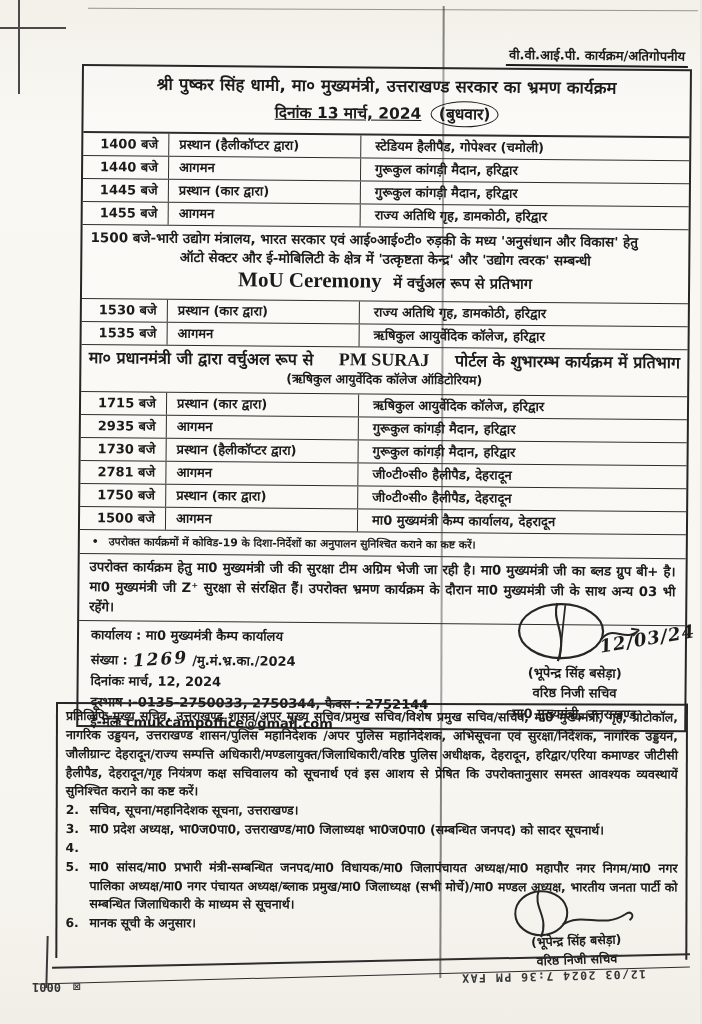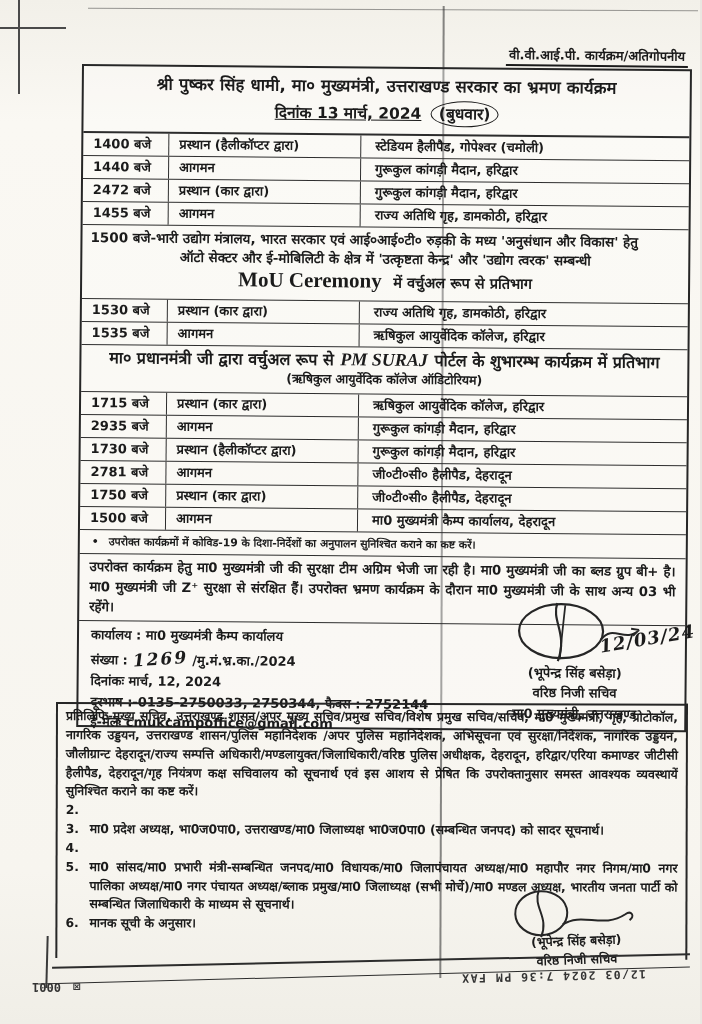--- a/index.html
+++ b/index.html
@@ -34,34 +34,34 @@
     background:rgba(255,255,255,.25);
   }
   .title-cell{height:60px;border-bottom:2px solid #2c2c2c;text-align:center;padding-top:5px;}
   .doc-title{font-size:16.5px;font-weight:bold;letter-spacing:.2px;}
   .doc-dateline{font-size:15.5px;font-weight:bold;margin-top:4px;}
   .doc-dateline .ul{text-decoration:underline;}
   .day-oval{display:inline-block;border:1.8px solid #1c1c1c;border-radius:50%;padding:0 7px 2px;margin-left:4px;text-decoration:none;}
 
   .srow{display:grid;grid-template-columns:86px 192px 1fr;border-bottom:1.6px solid #2e2e2e;height:22px;overflow:visible;}
   .srow>div{font-size:13px;font-weight:bold;padding:1px 6px 0 10px;white-space:nowrap;}
-  .c1{border-right:1.6px solid #2e2e2e;}
+  .c1{border-right:1.6px solid #2e2e2e;margin-left:7px;}
   .c2{border-right:1.6px solid #2e2e2e;}
   .c3{padding-left:14px !important;}
 
   .note1500{border-bottom:1.6px solid #2e2e2e;height:70px;padding:3px 8px 0;font-weight:bold;}
   .note1500 .l1{font-size:13.5px;text-align:left;white-space:nowrap;}
   .note1500 .l2{font-size:13.5px;text-align:center;margin-top:1px;}
   .note1500 .l3{text-align:center;margin-top:1px;}
   .mou-latin{font-family:"Liberation Serif","DejaVu Serif",serif;font-size:21px;font-weight:bold;}
   .mou-hindi{font-size:14.5px;font-weight:bold;margin-left:6px;}
 
   .pmrow{border-bottom:1.6px solid #2e2e2e;height:45px;text-align:center;padding-top:1px;font-weight:bold;}
   .pm-main{font-size:16px;white-space:nowrap;}
-  .pm-latin{font-family:"Liberation Serif","DejaVu Serif",serif;font-size:18px;margin:0 1px;font-style:italic;}
+  .pm-latin{font-family:"Liberation Serif","DejaVu Serif",serif;font-size:18px;margin:0 20px;}
   .pm-venue{font-size:12.5px;margin-top:0;}
 
   .covidrow{border-bottom:1.6px solid #2e2e2e;height:20px;font-size:10.8px;font-weight:bold;padding:3px 8px 0 12px;white-space:nowrap;}
   .covidrow .blt{margin-right:10px;}
 
   .securityrow{border-bottom:1.6px solid #2e2e2e;height:63px;font-size:13.2px;font-weight:bold;
     padding:3px 10px 0;line-height:1.5;text-align:justify;}
 
   .officerow{display:flex;height:104px;}
   .office-left{flex:0 0 372px;padding:4px 8px 0 12px;font-size:13px;font-weight:bold;line-height:1.55;}
@@ -122,21 +122,21 @@
       <div class="c1">1400 बजे</div>
       <div class="c2">प्रस्थान (हैलीकॉप्टर द्वारा)</div>
       <div class="c3">स्टेडियम हैलीपैड, गोपेश्वर (चमोली)</div>
     </div>
     <div class="srow">
       <div class="c1">1440 बजे</div>
       <div class="c2">आगमन</div>
       <div class="c3">गुरूकुल कांगड़ी मैदान, हरिद्वार</div>
     </div>
     <div class="srow">
-      <div class="c1">2472 बजे</div>
+      <div class="c1">1445 बजे</div>
       <div class="c2">प्रस्थान (कार द्वारा)</div>
       <div class="c3">गुरूकुल कांगड़ी मैदान, हरिद्वार</div>
     </div>
     <div class="srow">
       <div class="c1">1455 बजे</div>
       <div class="c2">आगमन</div>
       <div class="c3">राज्य अतिथि गृह, डामकोठी, हरिद्वार</div>
     </div>
 
     <div class="note1500">
@@ -231,20 +231,21 @@
           <div>मा0 मुख्यमंत्री, उत्तराखण्ड</div>
         </div>
       </div>
     </div>
   </div>
 
   <div class="copies-box">
     <div class="copies-intro">प्रतिलिपिः-मुख्य सचिव, उत्तराखण्ड शासन/अपर मुख्य सचिव/प्रमुख सचिव/विशेष प्रमुख सचिव/सचिव, मा0 मुख्यमंत्री, गृह, प्रोटोकॉल, नागरिक उड्डयन, उत्तराखण्ड शासन/पुलिस महानिदेशक /अपर पुलिस महानिदेशक, अभिसूचना एवं सुरक्षा/निदेशक, नागरिक उड्डयन, जौलीग्रान्ट देहरादून/राज्य सम्पत्ति अधिकारी/मण्डलायुक्त/जिलाधिकारी/वरिष्ठ पुलिस अधीक्षक, देहरादून, हरिद्वार/एरिया कमाण्डर जीटीसी हैलीपैड, देहरादून/गृह नियंत्रण कक्ष सचिवालय को सूचनार्थ एवं इस आशय से प्रेषित कि उपरोक्तानुसार समस्त आवश्यक व्यवस्थायें सुनिश्चित कराने का कष्ट करें।</div>
     <div class="copy-item">
       <span class="num">2.</span>
+      <span class="txt">सचिव, सूचना/महानिदेशक सूचना, उत्तराखण्ड।</span>
     </div>
     <div class="copy-item">
       <span class="num">3.</span>
       <span class="txt">मा0 प्रदेश अध्यक्ष, भा0ज0पा0, उत्तराखण्ड/मा0 जिलाध्यक्ष भा0ज0पा0 (सम्बन्धित जनपद) को सादर सूचनार्थ।</span>
     </div>
     <div class="copy-item">
       <span class="num">4.</span>
     </div>
     <div class="copy-item">
       <span class="num">5.</span>

